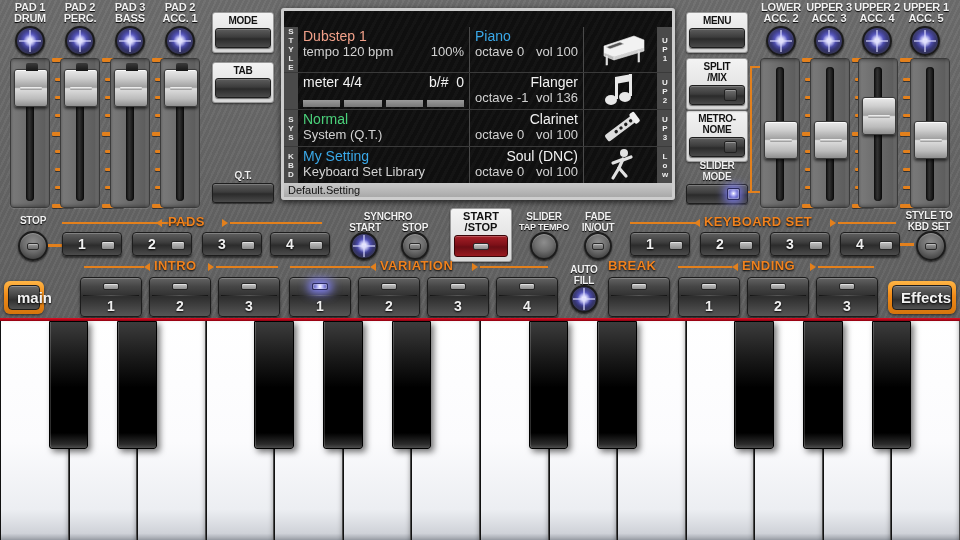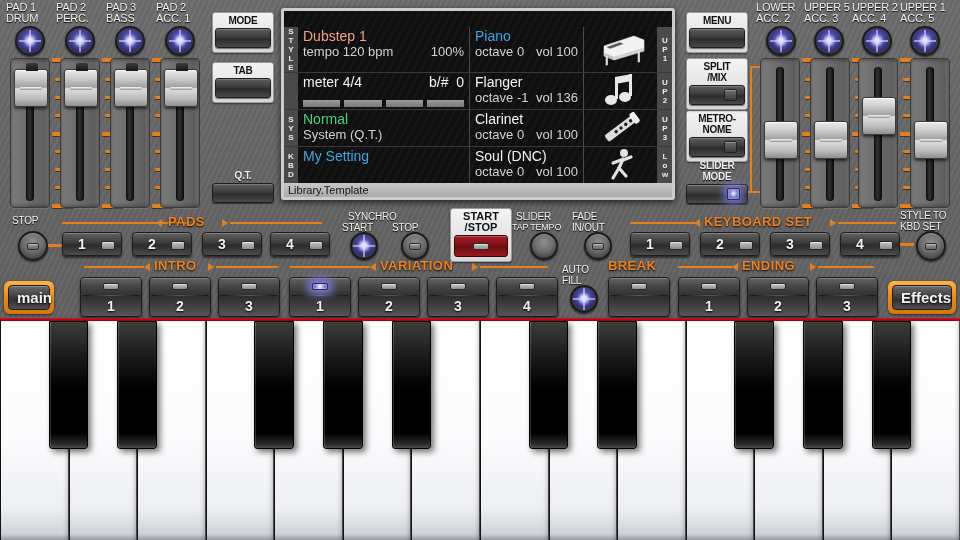--- a/index.html
+++ b/index.html
@@ -10,21 +10,21 @@
       repeating-linear-gradient(115deg, rgba(255,255,255,0.035) 0 2px, rgba(0,0,0,0.035) 2px 5px),
       linear-gradient(180deg,#6d6d6d 0%,#646464 40%,#5c5c5c 100%);
     color:#fff;
     position:relative;
   }
   .panel {
     position:absolute; left:0; top:0; width:960px; height:318px;
   }
 
   
-  .lbl { font-weight:normal; color:#f2f2f2; text-align:left; line-height:11px;
+  .lbl { font-weight:bold; color:#f2f2f2; text-align:center; line-height:11px;
          font-size:11px; letter-spacing:-0.2px; text-shadow:0 1px 1px #000; }
   .lbl-sm { font-size:10px; }
 
   
   .knob {
     width:30px;height:30px;border-radius:50%;
     background:
       radial-gradient(circle at 50% 45%, #e8e8ff 0%, #8f8fe8 16%, #5252b4 34%, #32326e 55%, #20203f 75%, #141428 100%);
     border:2px solid #1b1b1b;
     box-shadow: 0 1px 2px rgba(0,0,0,.7), inset 0 0 4px rgba(255,255,255,.2);
@@ -222,21 +222,21 @@
     display:flex; flex-direction:column; align-items:center; justify-content:center; line-height:9px;
   }
   .cellA{ width:172px; border-right:1px solid #4a4a4a; padding:1px 5px 0; position:relative;}
   .cellB{ flex:1; border-right:1px solid #4a4a4a; padding:1px 5px 0; position:relative;}
   .cellC{ width:74px; display:flex;align-items:center;justify-content:center; border-right:1px solid #4a4a4a;}
   .t1{ font-size:14px; line-height:16px; }
   .t2{ font-size:13px; line-height:15px; color:#d2d2d2; display:flex; justify-content:space-between;}
   .c-peach{ color:#f1a089; }
   .c-cyan{ color:#3aa8e8; }
   .c-green{ color:#4ad07a; }
-  .c-white{ color:#f2f2f2; }
+  .c-white{ color:#f2f2f2;text-align:right; }
   .meterbars{ position:absolute; left:5px; right:5px; bottom:2px; display:flex; gap:4px; }
   .meterbars i{ flex:1; height:7px; background:linear-gradient(180deg,#9b9b9b,#777); }
   .lcdfoot{
     position:absolute; left:0; right:0; bottom:0; height:14px;
     background:linear-gradient(180deg,#c9c9c9,#a9a9a9); color:#111;
     font-size:11px; line-height:14px; padding:0 4px; font-weight:normal;
   }
   .upstack{ width:14px; background:#4a4a4a; }
   .upcell{ color:#ededed; font-size:8px; font-weight:bold; line-height:9px; text-align:center;
            display:flex; flex-direction:column; align-items:center; justify-content:center; height:100%;}
@@ -497,20 +497,23 @@
         </div>
 
         <div class="row">
           <div class="sidetag">
             <span>K</span>
               <span>B</span>
               <span>D</span>
           </div>
           <div class="cellA">
             <div class="t1 c-cyan">My Setting</div>
+            <div class="t2">
+              <span>Keyboard Set Library</span>
+            </div>
           </div>
           <div class="cellB">
             <div class="t1 c-white">Soul (DNC)</div>
             <div class="t2">
               <span>octave  0</span>
               <span>vol 100</span>
             </div>
           </div>
           <div class="cellC">
             <svg width="34" height="36" viewBox="0 0 34 36" aria-hidden="true">
@@ -527,21 +530,21 @@
           <div class="upstack">
             <div class="upcell">
                 <span>L</span>
                 <span>o</span>
                 <span>w</span>
               </div>
           </div>
         </div>
 
       </div>
-      <div class="lcdfoot">Library.Template</div>
+      <div class="lcdfoot">Default.Setting</div>
     </div>
   </div>
 
   <div class="sbtn" style="left:686px;top:12px">
     <div class="cap">MENU</div>
     <div class="pad"></div>
   </div>
   <div class="sbtn" style="left:686px;top:110px">
     <div class="cap">METRO-</div>
     <div class="cap">NOME</div>
@@ -566,21 +569,21 @@
 
   <div class="orangewire" style="left:748px;top:191px;width:24px;height:2px"></div>
   <div class="orangewire" style="left:750px;top:68px;width:2px;height:125px"></div>
   <div class="orangewire" style="left:750px;top:66px;width:16px;height:2px"></div>
 
   <div style="position:absolute;left:756px;top:2px;width:50px" class="lbl">
     <div>LOWER</div>
     <div>ACC. 2</div>
   </div>
   <div style="position:absolute;left:804px;top:2px;width:50px" class="lbl">
-    <div>UPPER 5</div>
+    <div>UPPER 3</div>
     <div>ACC. 3</div>
   </div>
   <div style="position:absolute;left:852px;top:2px;width:50px" class="lbl">
     <div>UPPER 2</div>
     <div>ACC. 4</div>
   </div>
   <div style="position:absolute;left:900px;top:2px;width:52px" class="lbl">
     <div>UPPER 1</div>
     <div>ACC. 5</div>
   </div>
@@ -727,21 +730,21 @@
       <div class="lsq"></div>
   </div>
 
   <div class="orangewire" style="left:900px;top:243px;width:14px;height:3px"></div>
   <div class="lbl lbl-sm" style="position:absolute;left:900px;top:210px;width:58px">STYLE TO</div>
   <div class="lbl lbl-sm" style="position:absolute;left:900px;top:221px;width:58px">KBD SET</div>
   <div class="knob-plain" style="position:absolute;left:916px;top:231px">
       <div class="nub"></div>
     </div>
 
-  <div class="pill" style="left:4px;top:281px;width:50px">
+  <div class="pill" style="left:4px;top:281px;width:40px">
     <div class="inner">main</div>
   </div>
 
   <div class="rule" style="left:84px;top:266px;width:60px"></div>
   <div class="arrowL" style="left:144px;top:263px"></div>
   <div class="sect" style="left:154px;top:258px">INTRO</div>
   <div class="arrowR" style="left:208px;top:263px"></div>
   <div class="rule" style="left:216px;top:266px;width:62px"></div>
 
   <div class="ebtn" style="left:80px;top:277px">

